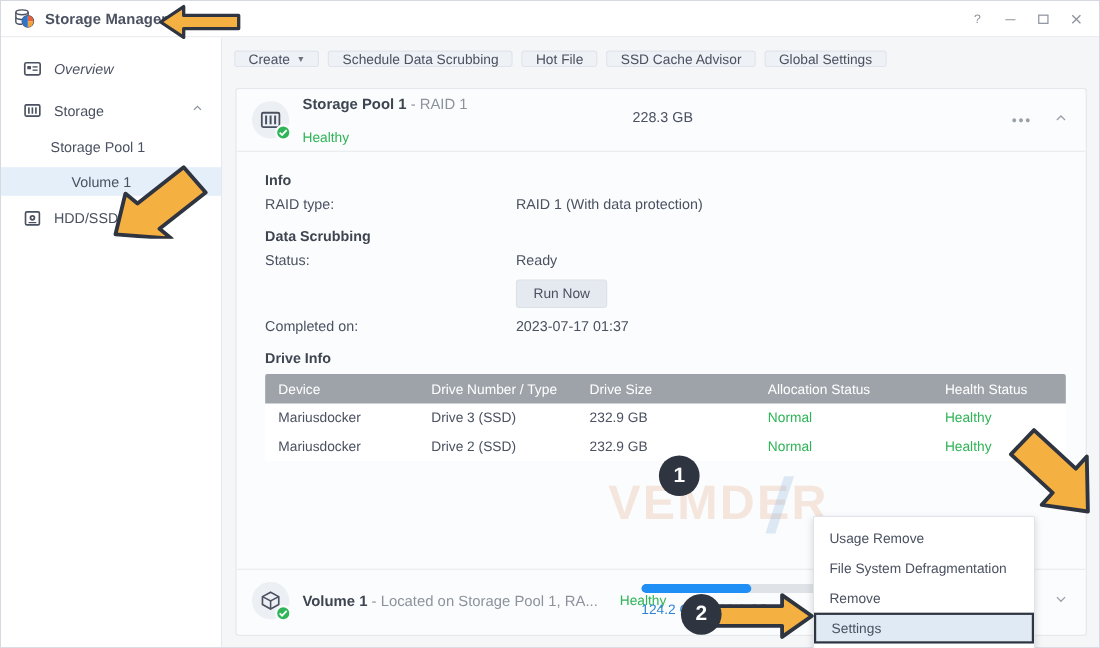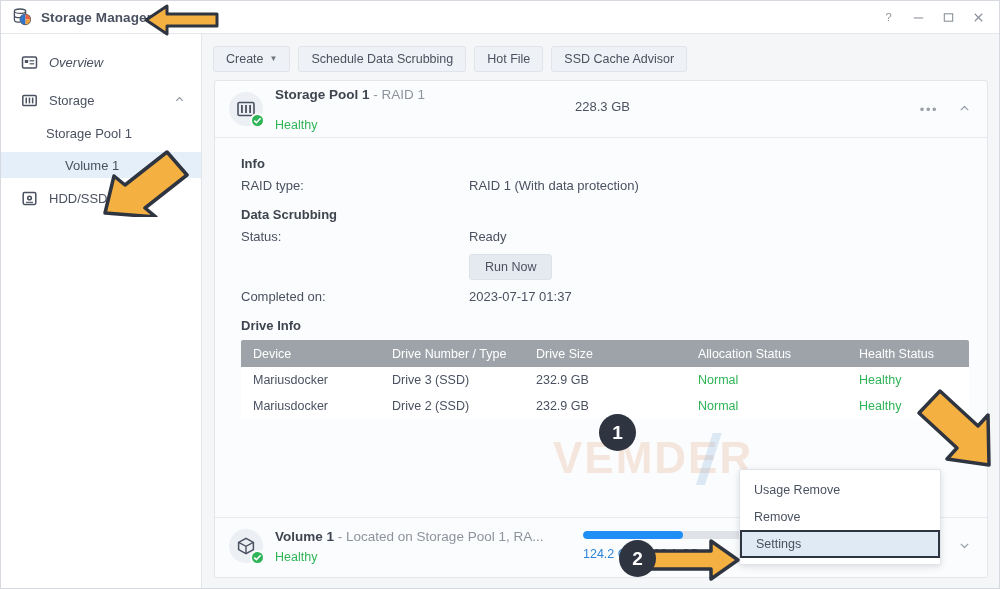--- a/index.html
+++ b/index.html
@@ -47,21 +47,21 @@
   }
   .nav-sub.indent2{padding-left:64px;}
   .nav-sub.active{background:#e4eff9;}
   .gap6{height:6px;}
 
   
   .content{position:absolute;left:201px;top:33px;right:0;bottom:0;background:#f4f6f8;box-sizing:border-box;}
   .toolbar{display:flex;gap:8px;padding:12px 0 0 11px;}
   .tbtn{
     background:#eef1f5;border:1px solid #e0e4ea;border-radius:3px;
-    height:26px;padding:0 12px;display:flex;align-items:center;
+    height:15px;padding:0 12px;display:flex;align-items:center;
     font-size:12.5px;color:#4a5160;white-space:nowrap;box-sizing:border-box;
   }
   .caret{margin-left:6px;font-size:8px;color:#6d747e;line-height:1;}
 
   .panel{
     position:absolute;left:12px;right:11px;top:46px;bottom:10px;
     background:#fbfcfd;border:1px solid #e3e6ea;border-radius:3px;box-sizing:border-box;
     overflow:hidden;
   }
 
@@ -121,21 +121,21 @@
     color:rgba(228,180,150,.30);letter-spacing:2px;white-space:nowrap;
   }
   .watermark .wm-tick{
     position:absolute;left:152px;top:-4px;width:70px;height:56px;
     border-left:9px solid rgba(150,185,225,.30);
     transform:skewX(-18deg);
   }
 
   
   .vol-row{position:absolute;left:0;right:0;top:437px;height:56px;display:flex;align-items:center;padding:0 16px 0 14px;box-sizing:border-box;}
-  .vol-texts{display:flex;flex-direction:column;justify-content:flex-end;gap:6px;}
+  .vol-texts{display:flex;flex-direction:row;justify-content:flex-end;gap:20px;}
   .vol-name{font-size:13.5px;color:#3e4550;}
   .vol-name b{font-weight:bold;}
   .vol-name span.sub{color:#8d939c;}
   .vol-status{color:#2fb457;font-size:12.5px;}
   .usage{position:absolute;left:368px;top:13px;width:175px;}
   .bar{height:8px;border-radius:4px;background:#dfe3e7;overflow:hidden;}
   .bar > i{display:block;height:100%;background:#1f8ff5;border-radius:4px;}
   .usage-txt{margin-top:8px;font-size:12.5px;color:#4a5160;white-space:nowrap;}
   .usage-txt .used{color:#2d83d8;}
   .usage-extra{position:absolute;left:555px;top:34px;font-size:12.5px;color:#4a5160;}
@@ -259,20 +259,21 @@
   <div class="content">
 
     <div class="toolbar">
       <div class="tbtn">
         <span>Create</span>
         <span class="caret">▼</span>
       </div>
       <div class="tbtn">Schedule Data Scrubbing</div>
       <div class="tbtn">Hot File</div>
       <div class="tbtn">SSD Cache Advisor</div>
+      <div class="tbtn">Global Settings</div>
     </div>
 
     <div class="panel">
 
       <div class="pool-head">
         <div class="disc-ico">
           <span class="glyph">
             <svg viewBox="0 0 20 20" width="20" height="20">
               <rect x="2" y="3.5" width="16" height="13" rx="1.4" fill="none" stroke="#4a5160" stroke-width="1.6"></rect>
               <rect x="5" y="6" width="1.8" height="8" fill="#4a5160"></rect>
@@ -400,20 +401,21 @@
       <div class="watermark">
         <div class="wm-text">VEMDER</div>
         <div class="wm-tick"></div>
       </div>
 
     </div>
   </div>
 
   <div class="ctxmenu">
     <div class="mi">Usage Remove</div>
+    <div class="mi">File System Defragmentation</div>
     <div class="mi">Remove</div>
     <div class="mi sel">Settings</div>
   </div>
 
   <svg class="anno" style="left:142px;top:2px;width:78px;height:34px" viewBox="0 0 78 34">
     <polygon points="3,17 24,3 24,11 74,11 74,23 24,23 24,31" fill="#f5b042" stroke="#2e3440" stroke-width="3" stroke-linejoin="round"></polygon>
   </svg>
 
   <svg class="anno" style="left:100px;top:148px;width:98px;height:68px" viewBox="0 0 98 68">
     <polygon points="4,64 13,27 24,36 66,3 86,26 44,59 55,68" fill="#f5b042" stroke="#2e3440" stroke-width="3.5" stroke-linejoin="round"></polygon>

